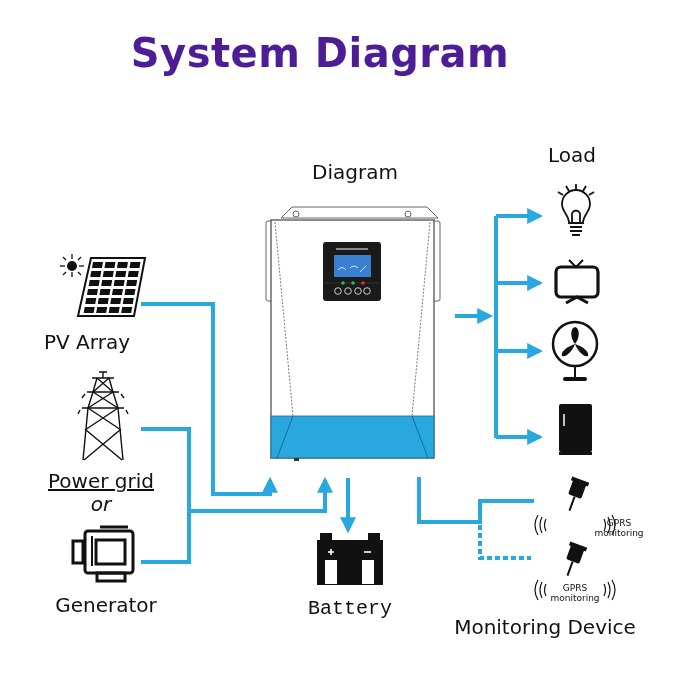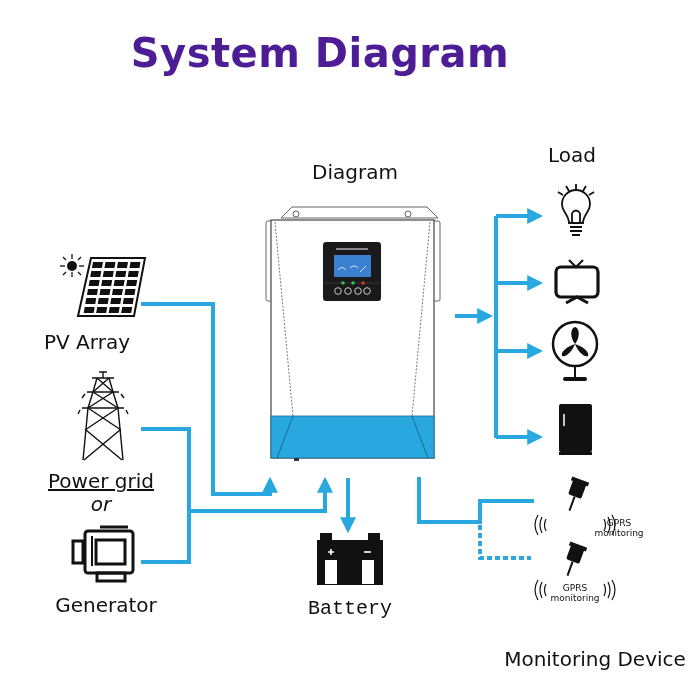--- a/index.html
+++ b/index.html
@@ -191,21 +191,21 @@
   </g>
 </svg>
 
 <div class="lbl" style="left:312px; top:160px; width:80px;">Diagram</div>
 <div class="lbl" style="left:32px; top:330px; width:110px;text-align:center;">PV Array</div>
 <div class="lbl" style="left:36px; top:469px; width:130px;text-decoration:underline;">Power grid</div>
 <div class="lbl" style="left:76px; top:492px; width:50px;font-style:italic;">or</div>
 <div class="lbl" style="left:45px; top:593px; width:122px;">Generator</div>
 <div class="lbl" style="left:300px; top:597px; width:100px;font-family:Liberation Mono, monospace;">Battery</div>
 <div class="lbl" style="left:538px; top:143px; width:68px;">Load</div>
-<div class="lbl" style="left:500px; top:615px; width:190px;margin-top:32px;">Monitoring Device</div>
+<div class="lbl" style="left:450px; top:615px; width:190px;">Monitoring Device</div>
 
 <div class="small" style="left:549px; top:518px; width:52px;margin-left:44px;">
   <div>GPRS</div>
   <div>monitoring</div>
 </div>
 <div class="small" style="left:549px; top:583px; width:52px;">
   <div>GPRS</div>
   <div>monitoring</div>
 </div>
 

